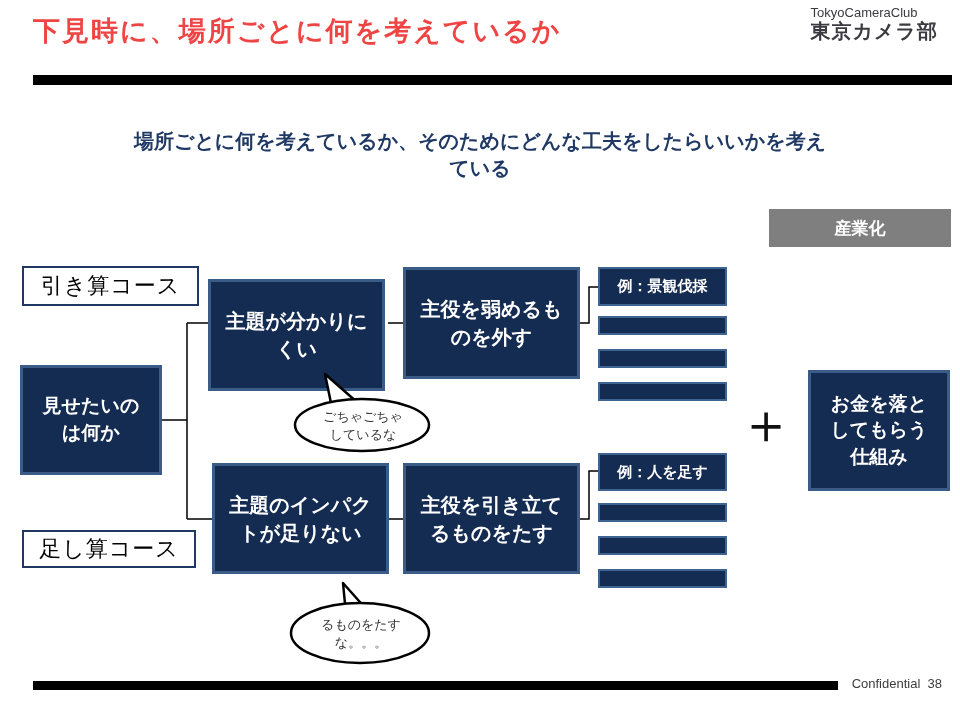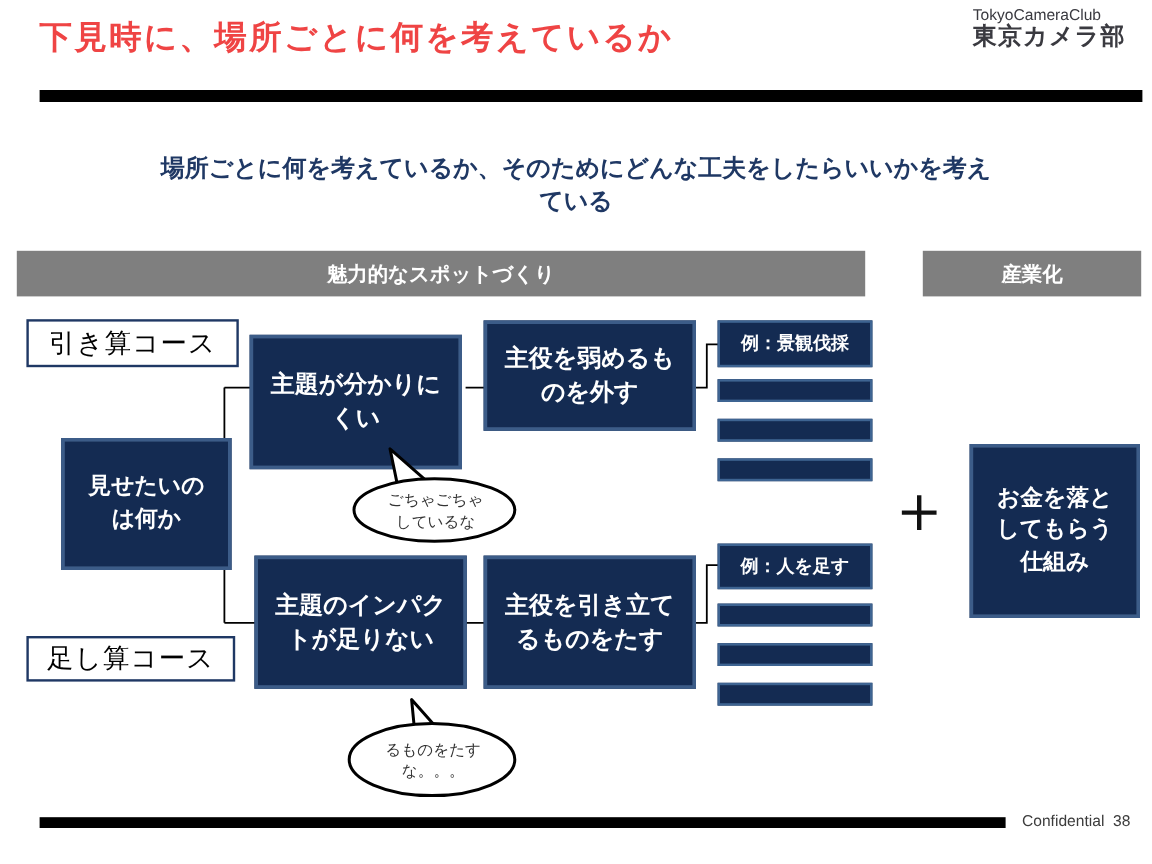--- a/index.html
+++ b/index.html
@@ -43,26 +43,26 @@
   }
   .course-subtract { left:22px; top:266px; width:177px; height:40px; }
   .course-add      { left:22px; top:530px; width:174px; height:38px; }
 
   
   .nbox {
     position:absolute; background:#142b52; border:3px solid #3c5c88; color:#fff;
     font-weight:bold; display:flex; align-items:center; justify-content:center;
     text-align:center; line-height:1.4;
   }
-  .nbox-root        { left:20px;  top:365px; width:142px; height:110px; font-size:19px;margin-left:31px; }
+  .nbox-root        { left:20px;  top:365px; width:142px; height:110px; font-size:19px; }
   .nbox-problem-top { left:208px; top:267px; width:177px; height:112px; font-size:20px;margin-top:12px; }
-  .nbox-action-top  { left:403px; top:267px; width:177px; height:92px; font-size:20px; }
+  .nbox-action-top  { left:403px; top:267px; width:177px; height:112px; font-size:20px; }
   .nbox-problem-bot { left:212px; top:463px; width:177px; height:111px; font-size:20px; }
   .nbox-action-bot  { left:403px; top:463px; width:177px; height:111px; font-size:20px; }
-  .nbox-monetize    { left:808px; top:370px; width:142px; height:145px; font-size:19px; }
+  .nbox-monetize    { left:808px; top:370px; width:142px; height:121px; font-size:19px; }
 
   .ebox {
     position:absolute; left:598px; width:129px; background:#142b52; border:2px solid #3e6492;
     color:#fff; font-weight:bold; font-size:15px; display:flex; align-items:center;
     justify-content:center; text-align:center;
   }
   .ebox-top { top:267px; height:39px; }
   .ebox-bot { top:453px; height:38px; }
   .pbar { position:absolute; left:598px; width:129px; height:19px; background:#142b52; border:2px solid #3e6492; }
 
@@ -102,21 +102,20 @@
   <div class="logo">
     <div class="logo-en">TokyoCameraClub</div>
     <div class="logo-jp">東京カメラ部</div>
   </div>
 
   <div class="title-rule"></div>
 
   <div class="subtitle preline">場所ごとに何を考えているか、そのためにどんな工夫をしたらいいかを考え
 ている</div>
 
-  <div class="band band-left">魅力的なスポットづくり</div>
   <div class="band band-right">産業化</div>
 
   <svg class="overlay" viewBox="0 0 960 720">
     <path d="M162,420 H187 M187,323 V519 M187,323 H214 M187,519 H214
              M388,323 H405 M388,519 H405
              M579,323 H589 V287 H600
              M579,519 H589 V471 H600" fill="none" stroke="#000" stroke-width="1.5"></path>
   </svg>
 
   <div class="course course-subtract">引き算コース</div>

